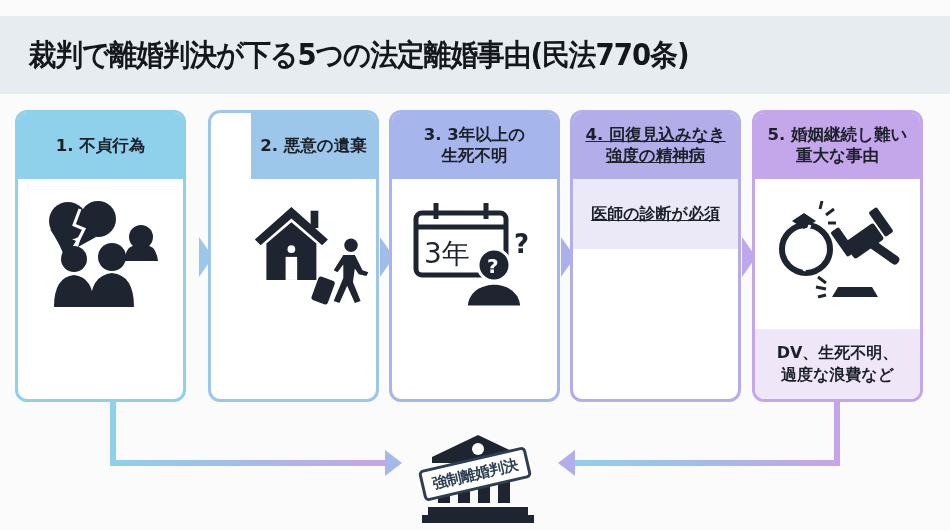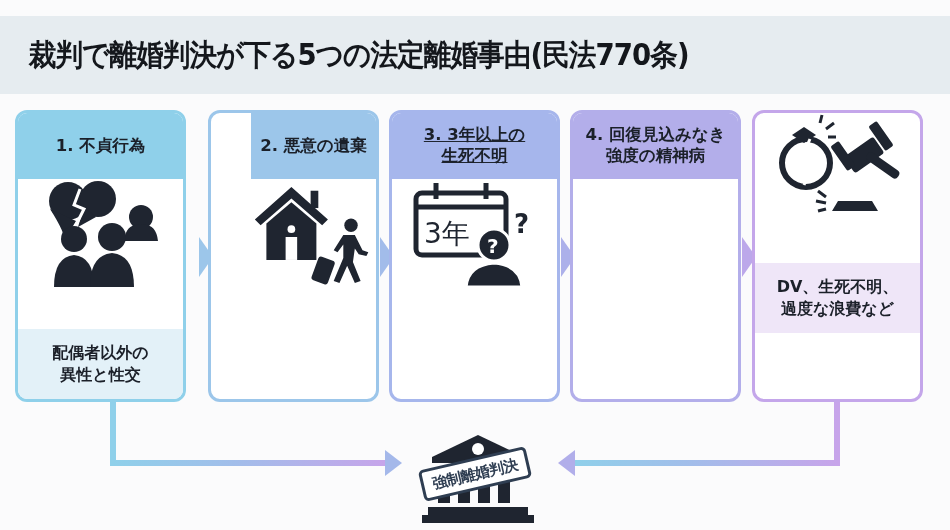--- a/index.html
+++ b/index.html
@@ -20,21 +20,21 @@
     position: absolute; top: 110px; width: 171px; height: 292px;
     border-radius: 12px; border: 3px solid var(--c);
     background: #fff; overflow: hidden;
   }
   .card .head {
     height: 66px; background: var(--c);
     display: flex; align-items: center; justify-content: center; text-align: center;
     font-size: 16.5px; font-weight: bold; line-height: 1.25; color: #1b2029; padding: 0 4px;
     white-space: pre-line;
   }
-  .card .icon-area { height: 150px; display: flex; justify-content: center; }
+  .card .icon-area { height: 150px; display: flex; align-items: center; justify-content: center; }
   .card .foot {
     height: 70px; background: var(--f);
     display: flex; align-items: center; justify-content: center; text-align: center;
     font-size: 16px; font-weight: bold; line-height: 1.4; color: #1b2029;
     white-space: pre-line;
   }
 
   .arrow-tri {
     position: absolute; top: 237px; width: 0; height: 0;
     border-top: 20px solid transparent; border-bottom: 20px solid transparent;
@@ -90,22 +90,20 @@
         <circle cx="105" cy="38" r="12"></circle>
         <path d="M88 62 Q90 44 105 46 Q120 44 122 62 Z"></path>
         <circle cx="38" cy="60" r="13"></circle>
         <path d="M18 108 Q18 78 38 76 Q58 78 58 108 Z"></path>
         <circle cx="76" cy="58" r="14"></circle>
         <path d="M54 108 Q54 76 76 74 Q98 76 98 108 Z"></path>
       </g>
       <path d="M44 10 L38 26 L48 30 L40 46" stroke="#fff" stroke-width="3" fill="none"></path>
     </svg>
   </div>
-  <div class="foot">配偶者以外の
-異性と性交</div>
 </div>
 
 <div class="arrow-tri" style="left:199px;--c:#9cc6ea;"></div>
 
 <div class="card" style="left:208px;padding-left:40px;--c:#9cc6ea;--f:#e5eff8;">
   <div class="head">2. 悪意の遺棄</div>
   <div class="icon-area">
     <svg width="130" height="110" viewBox="0 0 130 110">
       <g fill="#1f2530">
         <path d="M4 40 L42 6 L80 40 L74 46 L42 18 L10 46 Z"></path>
@@ -118,21 +116,21 @@
       <g fill="#fff">
         <circle cx="42" cy="50" r="4"></circle>
         <path d="M36 58 H48 V82 H36 Z"></path>
       </g>
     </svg>
   </div>
 </div>
 
 <div class="arrow-tri" style="left:380px;--c:#a2bcea;"></div>
 
-<div class="card" style="left:389px;text-decoration:underline;--c:#a6b6ec;--f:#e7ebf8;">
+<div class="card" style="left:389px;--c:#a6b6ec;--f:#e7ebf8;">
   <div class="head">3. 3年以上の
 生死不明</div>
   <div class="icon-area" style="position:relative;">
     <svg width="130" height="110" viewBox="0 0 130 110">
       <g fill="none" stroke="#1f2530" stroke-width="5">
         <rect x="6" y="14" width="90" height="62" rx="6"></rect>
         <line x1="6" y1="28" x2="96" y2="28"></line>
         <line x1="26" y1="4" x2="26" y2="20"></line>
         <line x1="76" y1="4" x2="76" y2="20"></line>
       </g>
@@ -142,28 +140,31 @@
         <path d="M56 108 Q58 86 84 84 Q110 86 112 108 Z" stroke="#fff" stroke-width="3"></path>
       </g>
       <text x="77" y="74" font-size="20" font-weight="bold" fill="#fff" font-family="DejaVu Sans, sans-serif">?</text>
       <text x="104" y="54" font-size="26" font-weight="bold" fill="#1f2530" font-family="DejaVu Sans, sans-serif">?</text>
     </svg>
   </div>
 </div>
 
 <div class="arrow-tri" style="left:561px;--c:#acb0ea;"></div>
 
-<div class="card" style="left:570px;--c:#b3aeea;--f:#ebe9f8;">
+<div class="card" style="left:570px;text-decoration:underline;--c:#b3aeea;--f:#ebe9f8;">
   <div class="head">4. 回復見込みなき
 強度の精神病</div>
+  <div class="foot">医師の診断が必須</div>
 </div>
 
 <div class="arrow-tri" style="left:742px;--c:#bca8ea;"></div>
 
 <div class="card" style="left:752px;--c:#c4a6ea;--f:#efe6f8;">
+  <div class="head">5. 婚姻継続し難い
+重大な事由</div>
   <div class="icon-area">
     <svg width="140" height="110" viewBox="0 0 140 110">
       <circle cx="38" cy="50" r="24" fill="none" stroke="#1f2530" stroke-width="6"></circle>
       <path d="M24 22 L36 14 L48 22 L36 30 Z" fill="#1f2530"></path>
       <path d="M42 26 L34 44 L44 52 L36 72" stroke="#fff" stroke-width="3" fill="none"></path>
       <g stroke="#1f2530" stroke-width="3">
         <line x1="52" y1="10" x2="54" y2="2"></line>
         <line x1="58" y1="16" x2="66" y2="10"></line>
         <line x1="60" y1="24" x2="68" y2="24"></line>
       </g>

